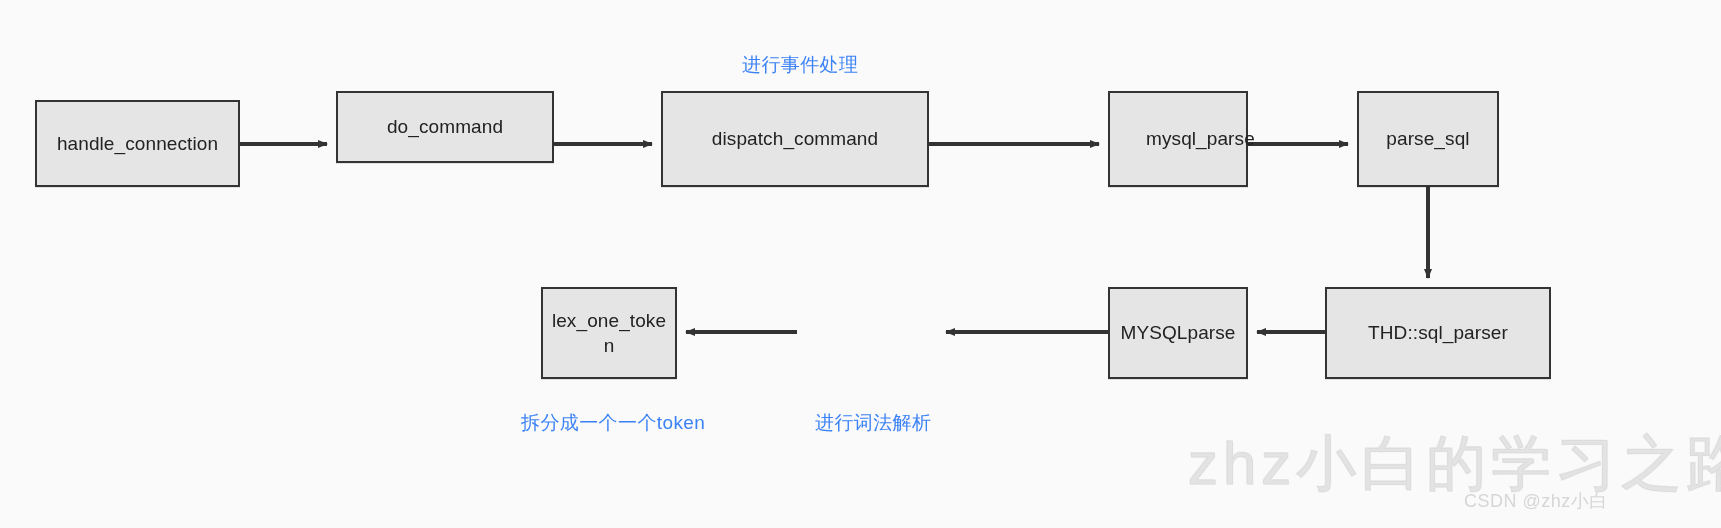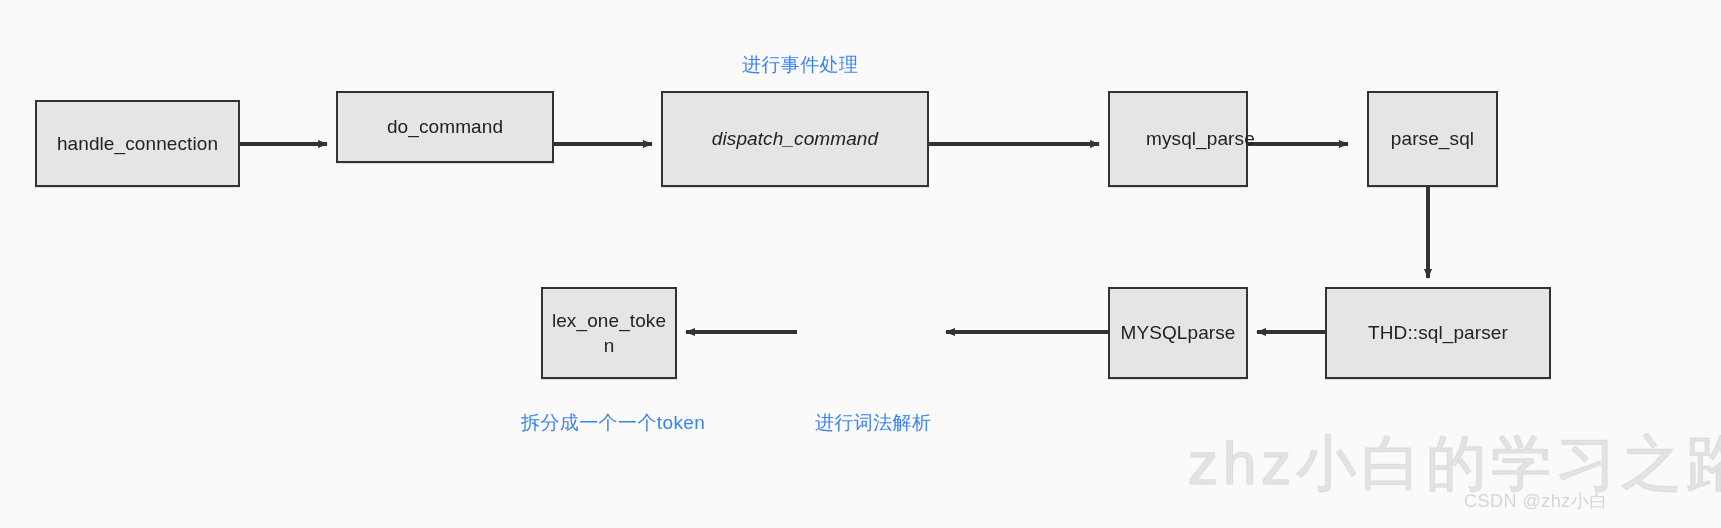--- a/index.html
+++ b/index.html
@@ -107,29 +107,29 @@
   </svg>
 
   <div class="node" style="left:35px; top:100px; width:205px; height:87px;">
     <span class="node-label">handle_connection</span>
   </div>
 
   <div class="node" style="left:336px; top:91px; width:218px; height:72px;">
     <span class="node-label">do_command</span>
   </div>
 
-  <div class="node" style="left:661px; top:91px; width:268px; height:96px;font-style:italic;">
+  <div class="node" style="left:661px; top:91px; width:268px; height:96px;">
     <span class="node-label">dispatch_command</span>
   </div>
 
   <div class="node" style="left:1108px; top:91px; width:140px; height:96px;padding-left:36px;">
     <span class="node-label">mysql_parse</span>
   </div>
 
-  <div class="node" style="left:1357px; top:91px; width:131px; height:96px;margin-left:10px;">
+  <div class="node" style="left:1357px; top:91px; width:142px; height:96px;">
     <span class="node-label">parse_sql</span>
   </div>
 
   <div class="node" style="left:1325px; top:287px; width:226px; height:92px;">
     <span class="node-label">THD::sql_parser</span>
   </div>
 
   <div class="node" style="left:1108px; top:287px; width:140px; height:92px;">
     <span class="node-label">MYSQLparse</span>
   </div>

